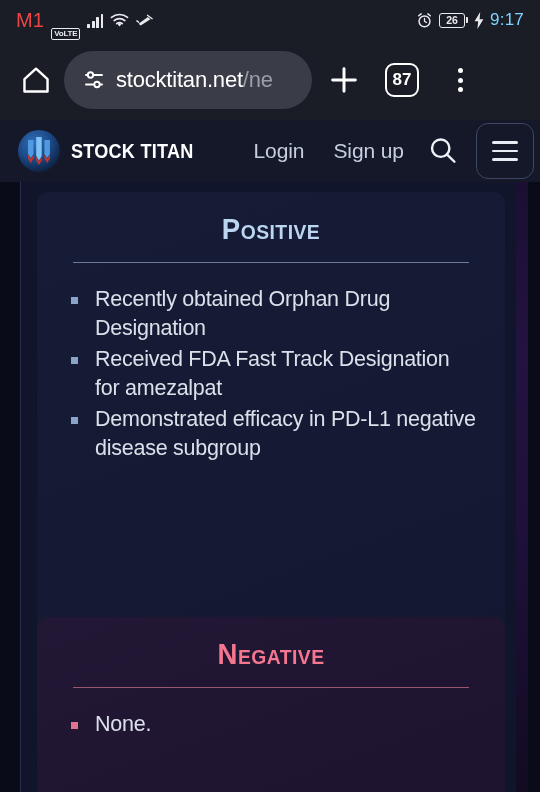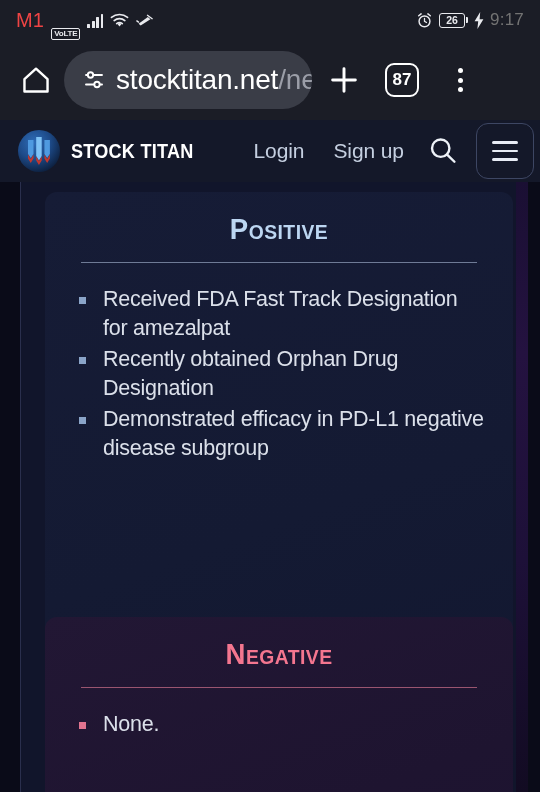--- a/index.html
+++ b/index.html
@@ -26,21 +26,21 @@
     color:#e9eaee; font-size:8px; font-weight:bold;
     padding:1px 2px; line-height:1; letter-spacing:-.2px;margin-top:27px;
   }
   .sig-bars { display:flex; align-items:flex-end; gap:1.6px; height:15px; }
   .sig-bars i { display:block; width:2.8px; background:#e9eaee; border-radius:.5px; }
   .sig-bars i:nth-child(1){height:4px}
   .sig-bars i:nth-child(2){height:7px}
   .sig-bars i:nth-child(3){height:10.5px}
   .sig-bars i:nth-child(4){height:14px}
   .icon-svg { display:block; }
-  .sb-time { color:#737373; font-size:17px; letter-spacing:.2px; }
+  .sb-time { color:#7dd3fc; font-size:17px; letter-spacing:.2px; }
   .batt {
     display:flex; align-items:center;
   }
   .batt-body {
     border:1.6px solid #e9eaee; border-radius:3px;
     height:15px; min-width:26px;
     display:flex; align-items:center; justify-content:center;
     color:#e9eaee; font-size:10.5px; font-weight:600; padding:0 2px;
   }
   .batt-tip { width:2px; height:6px; background:#e9eaee; margin-left:1px; border-radius:0 1px 1px 0; }
@@ -51,21 +51,21 @@
     background:#1b1d26;
     display:flex; align-items:center; padding:0 14px; gap:6px;
   }
   .home-btn { width:44px; height:44px; display:flex; align-items:center; justify-content:center; flex:0 0 auto; }
   .urlbar {
     flex:0 0 auto; width:248px; height:58px;
     background:#3a3d47; border-radius:29px;
     display:flex; align-items:center; gap:10px; padding:0 18px;
     overflow:hidden;
   }
-  .url-text { color:#fff; font-size:28px; white-space:nowrap; letter-spacing:-.2px;text-align:right; }
+  .url-text { color:#fff; font-size:22px; white-space:nowrap; letter-spacing:-.2px;text-align:right; }
   .url-text .dim { color:#9b9ea8; }
   .tb-btn { width:52px; height:52px; display:flex; align-items:center; justify-content:center; flex:0 0 auto; }
   .tabcount {
     width:34px; height:34px; border:2.6px solid #fff; border-radius:9px;
     display:flex; align-items:center; justify-content:center;
     color:#fff; font-size:17px; font-weight:600;
   }
   .dots3 { display:flex; flex-direction:column; gap:4.5px; align-items:center; }
   .dots3 span { width:5px; height:5px; border-radius:50%; background:#fff; display:block; }
 
@@ -108,21 +108,21 @@
     position:absolute; top:0; left:20px; width:508px; height:610px;
     background:#11152b;
     border-left:1px solid #2a2f4d;
   }
   .rail {
     position:absolute; top:0; right:0; width:12px; height:610px;
     background:linear-gradient(180deg,#1a0f33 0%, #241240 28%, #1d1038 62%, #120b22 100%);
   }
 
   .card {
-    position:absolute; left:24px; width:468px;
+    position:absolute; left:16px; width:468px;
     border-radius:12px;
   }
   .card-positive {
     top:10px; height:585px;
     background:linear-gradient(160deg,#161c36 0%, #141a33 55%, #121730 100%);
   }
   .card-negative {
     top:435px; height:360px;
     background:linear-gradient(160deg,#221734 0%, #1e1430 55%, #1b1230 100%);
   }
@@ -281,22 +281,22 @@
     </div>
   </div>
 
   <div class="page">
     <div class="col">
 
       <div class="card card-positive">
         <div class="card-title title-positive">Positive</div>
         <div class="card-rule rule-positive"></div>
         <ul class="bullets bullets-positive">
+          <li>Recently obtained Orphan Drug Designation</li>
           <li>Received FDA Fast Track Designation for amezalpat</li>
-          <li>Recently obtained Orphan Drug Designation</li>
           <li>Demonstrated efficacy in PD-L1 negative disease subgroup</li>
         </ul>
       </div>
 
       <div class="card card-negative">
         <div class="card-title title-negative">Negative</div>
         <div class="card-rule rule-negative"></div>
         <ul class="bullets bullets-negative">
           <li>None.</li>
         </ul>

